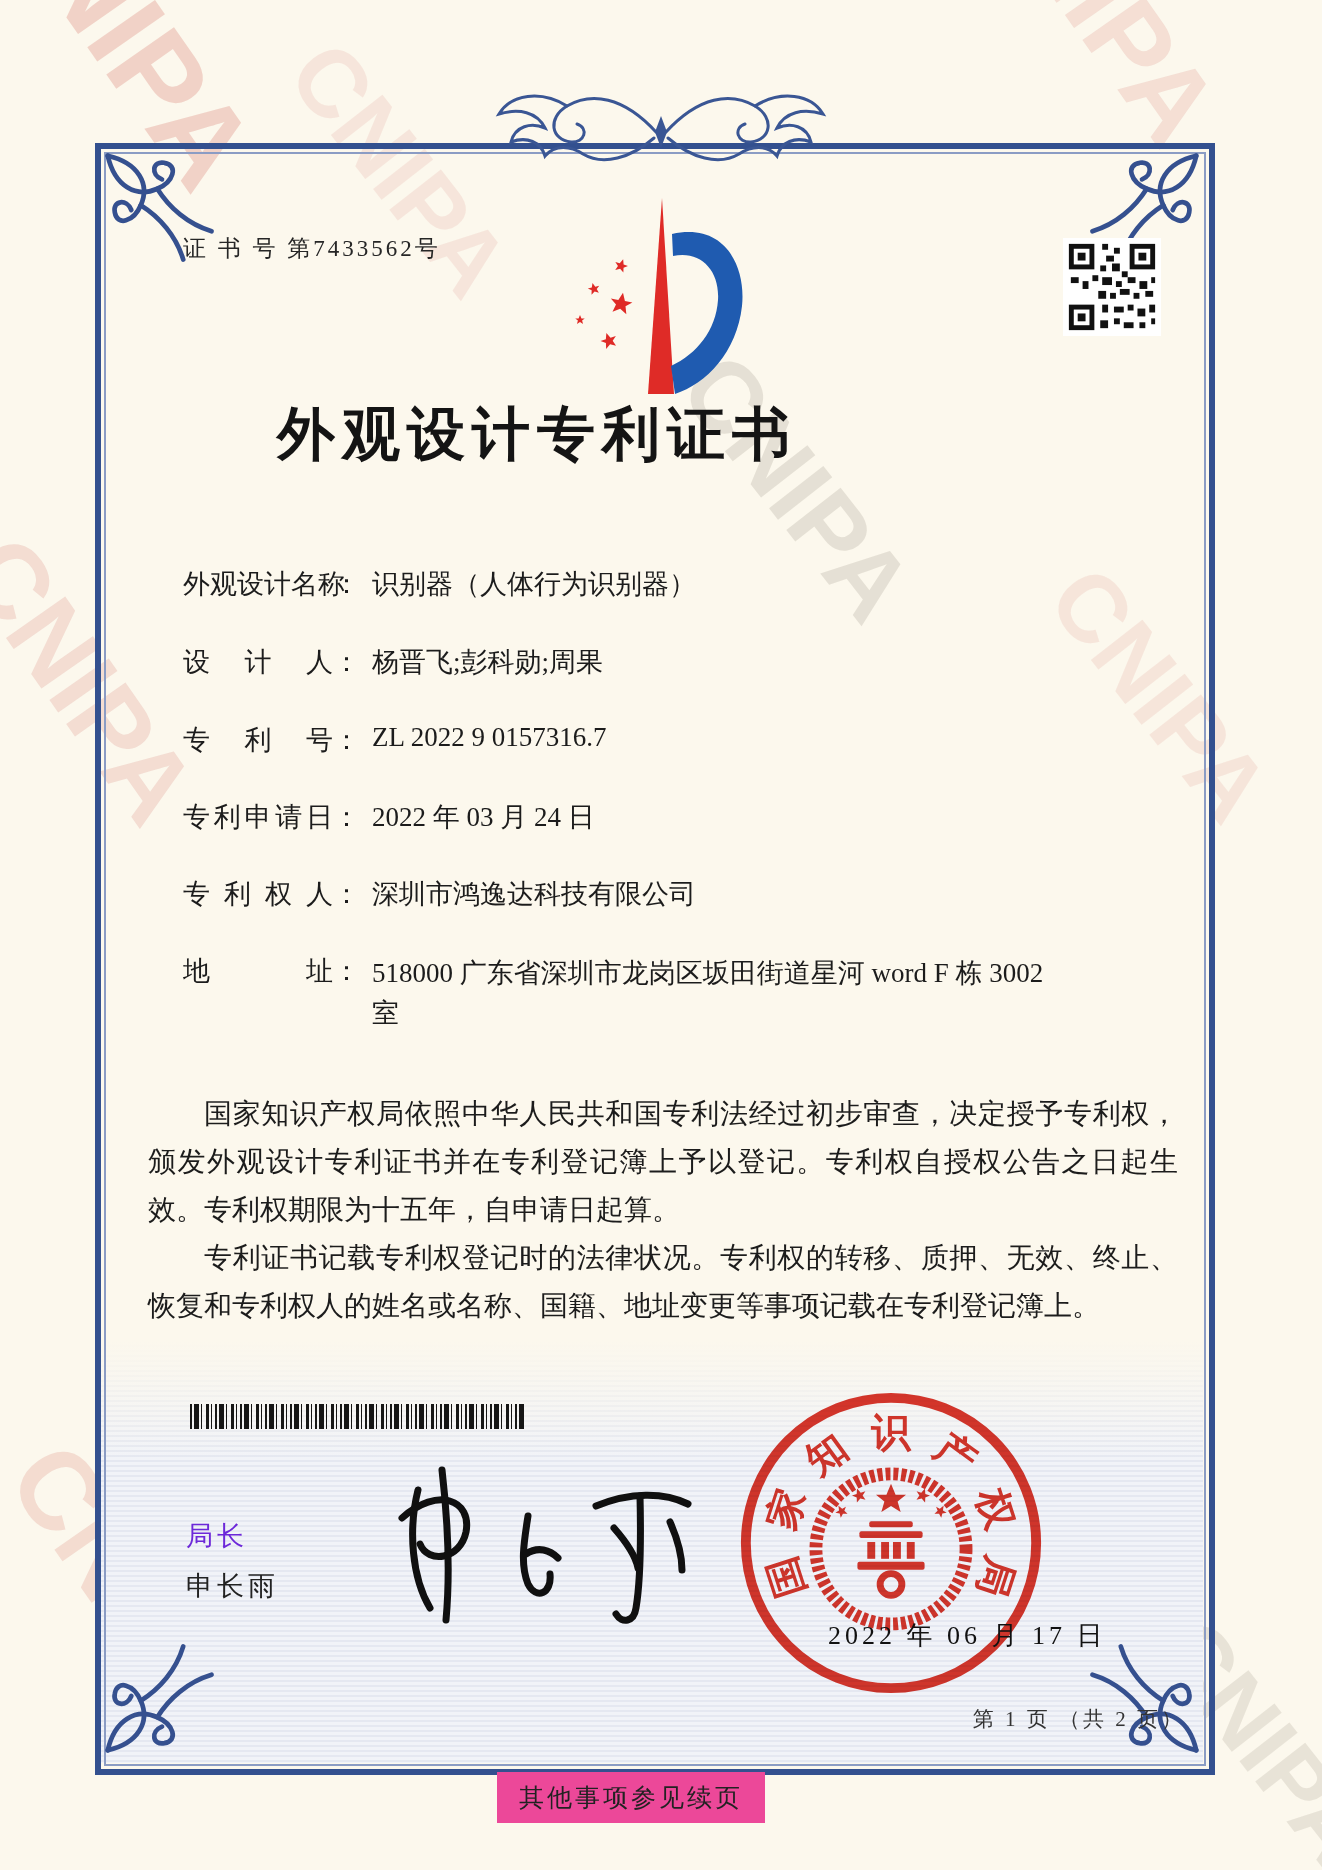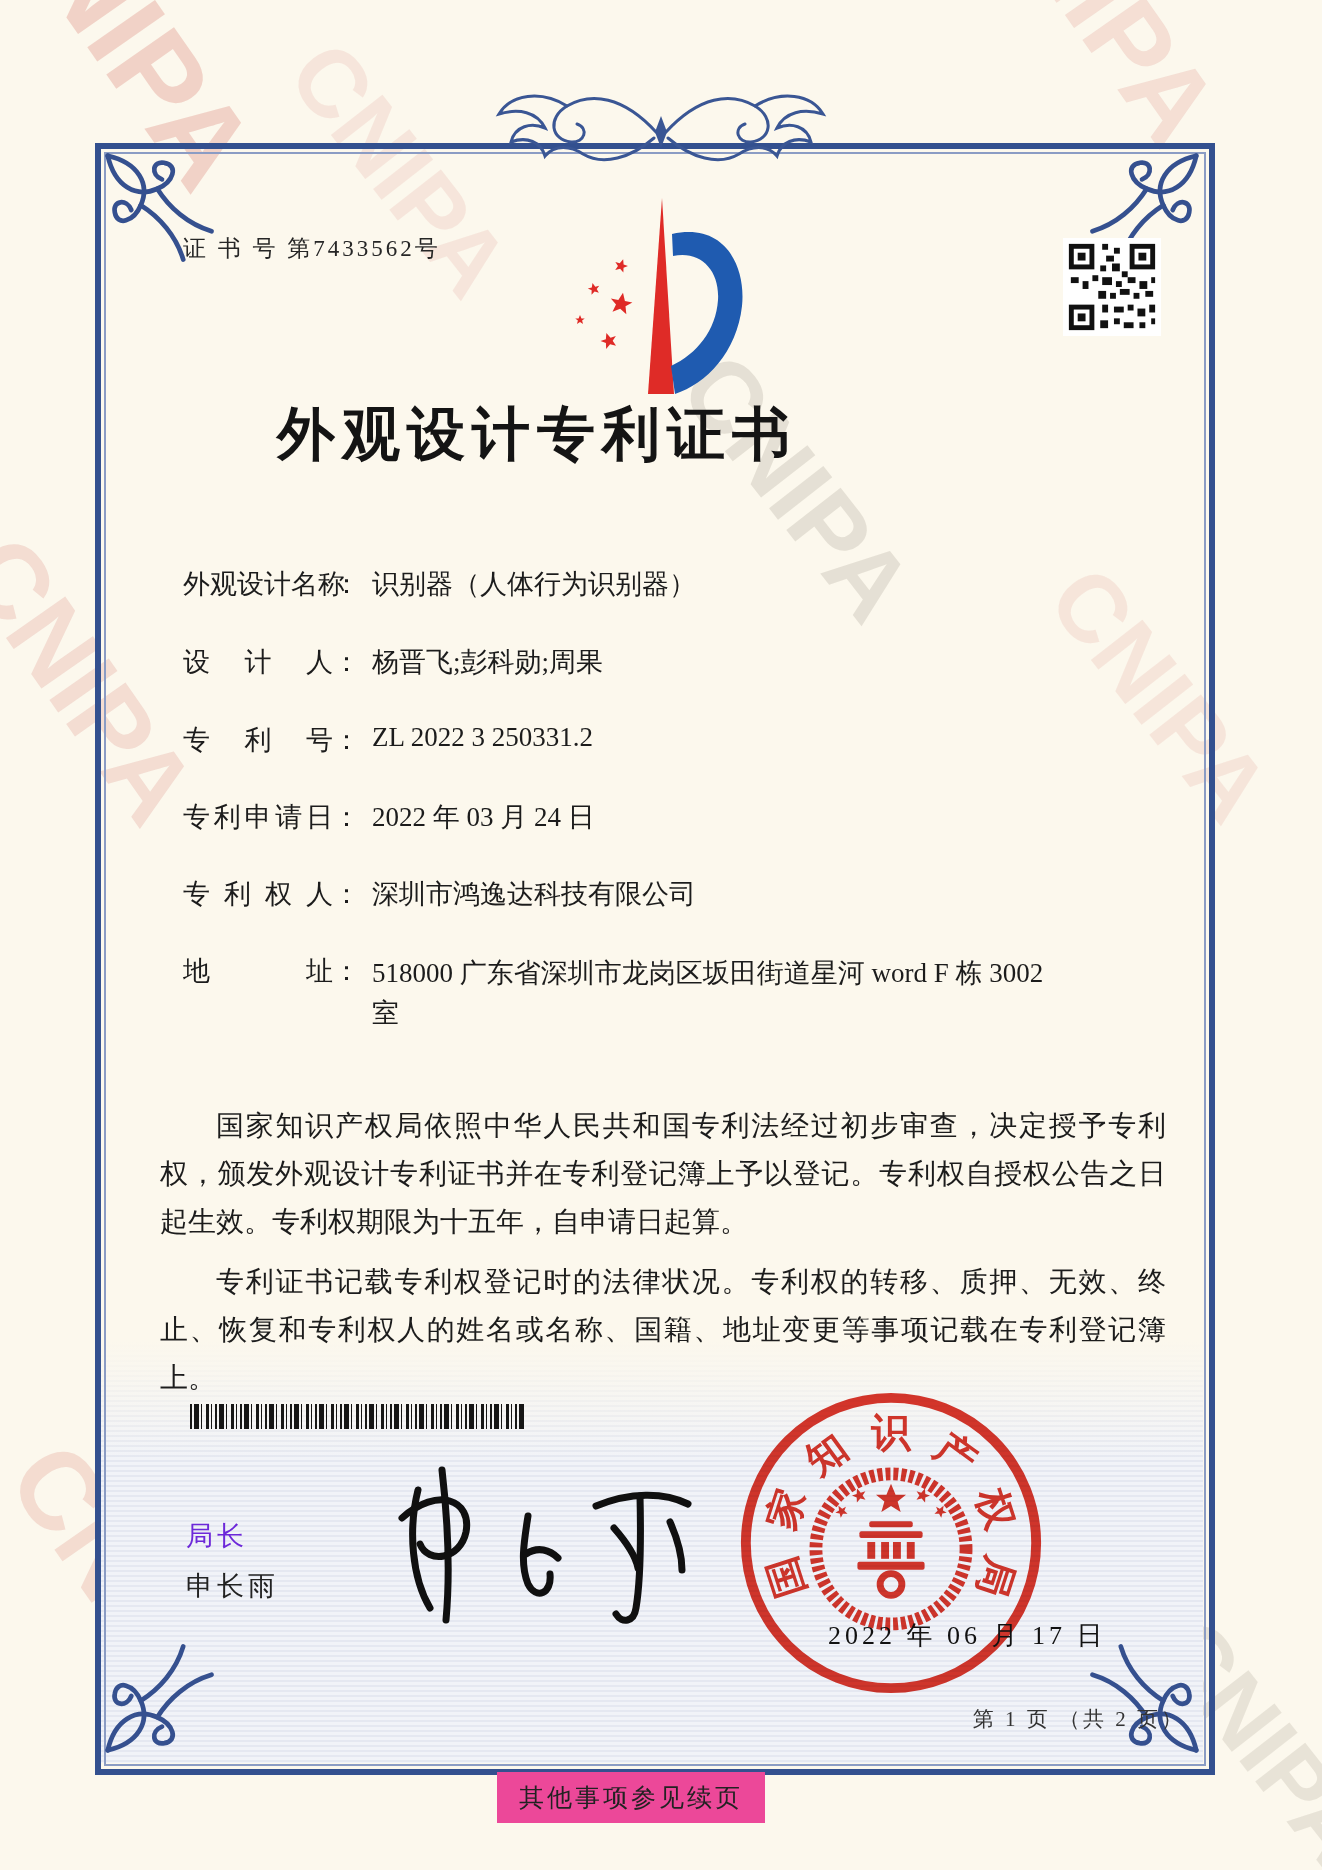--- a/index.html
+++ b/index.html
@@ -46,21 +46,21 @@
   .jlabel{display:inline-block;width:150px;text-align:justify;text-align-last:justify;vertical-align:top;}
   .colon{display:inline-block;vertical-align:top;}
   .val{display:inline-block;margin-left:12px;vertical-align:top;}
   .r1{top:566px;} .r2{top:644px;} .r3{top:722px;} .r4{top:799px;} .r5{top:876px;} .r6{top:953px;}
   .r6 .val{white-space:normal;width:880px;line-height:40px;}
   .rg{top:1036px;} .g2{position:absolute;left:497px;top:0;white-space:nowrap;}
 
   
   .paras{position:absolute;left:148px;top:1090px;width:1030px;z-index:3;font-size:28px;color:#1c1c1c;
     line-height:48px;text-align:justify;}
-  .paras p{margin:12px;text-indent:2em;}
+  .paras p{margin:0;text-indent:2em;}
 
   
   .barcode{position:absolute;left:190px;top:1404px;width:336px;height:25px;z-index:3;
     background:repeating-linear-gradient(90deg,#151515 0 2px,transparent 2px 4px,#151515 4px 9px,
       transparent 9px 11px,#151515 11px 12px,transparent 12px 16px,#151515 16px 19px,
       transparent 19px 21px,#151515 21px 22px,transparent 22px 25px);}
   .sig-title{position:absolute;left:186px;top:1518px;font-size:27px;letter-spacing:4px;color:#6d28d9;
     font-family:"Liberation Sans", sans-serif;z-index:3;}
   .sig-name{position:absolute;left:186px;top:1568px;font-size:27px;letter-spacing:4px;color:#222;
     font-family:"Liberation Sans", sans-serif;z-index:3;}
@@ -199,21 +199,21 @@
 
   <div class="title">外观设计专利证书</div>
 
   <div class="row r1">
     <span class="jlabel">外观设计名称</span><span class="colon">：</span><span class="val">识别器（人体行为识别器）</span>
   </div>
   <div class="row r2">
     <span class="jlabel">设计人</span><span class="colon">：</span><span class="val">杨晋飞;彭科勋;周果</span>
   </div>
   <div class="row r3">
-    <span class="jlabel">专利号</span><span class="colon">：</span><span class="val">ZL 2022 3 250331.2</span>
+    <span class="jlabel">专利号</span><span class="colon">：</span><span class="val">ZL 2022 9 0157316.7</span>
   </div>
   <div class="row r4">
     <span class="jlabel">专利申请日</span><span class="colon">：</span><span class="val">2022 年 03 月 24 日</span>
   </div>
   <div class="row r5">
     <span class="jlabel">专利权人</span><span class="colon">：</span><span class="val">深圳市鸿逸达科技有限公司</span>
   </div>
   <div class="row r6">
     <span class="jlabel">地址</span><span class="colon">：</span><span class="val"><span>518000 广东省深圳市龙岗区坂田街道星河 word F 栋 3002</span><br><span>室</span></span>
   </div>

